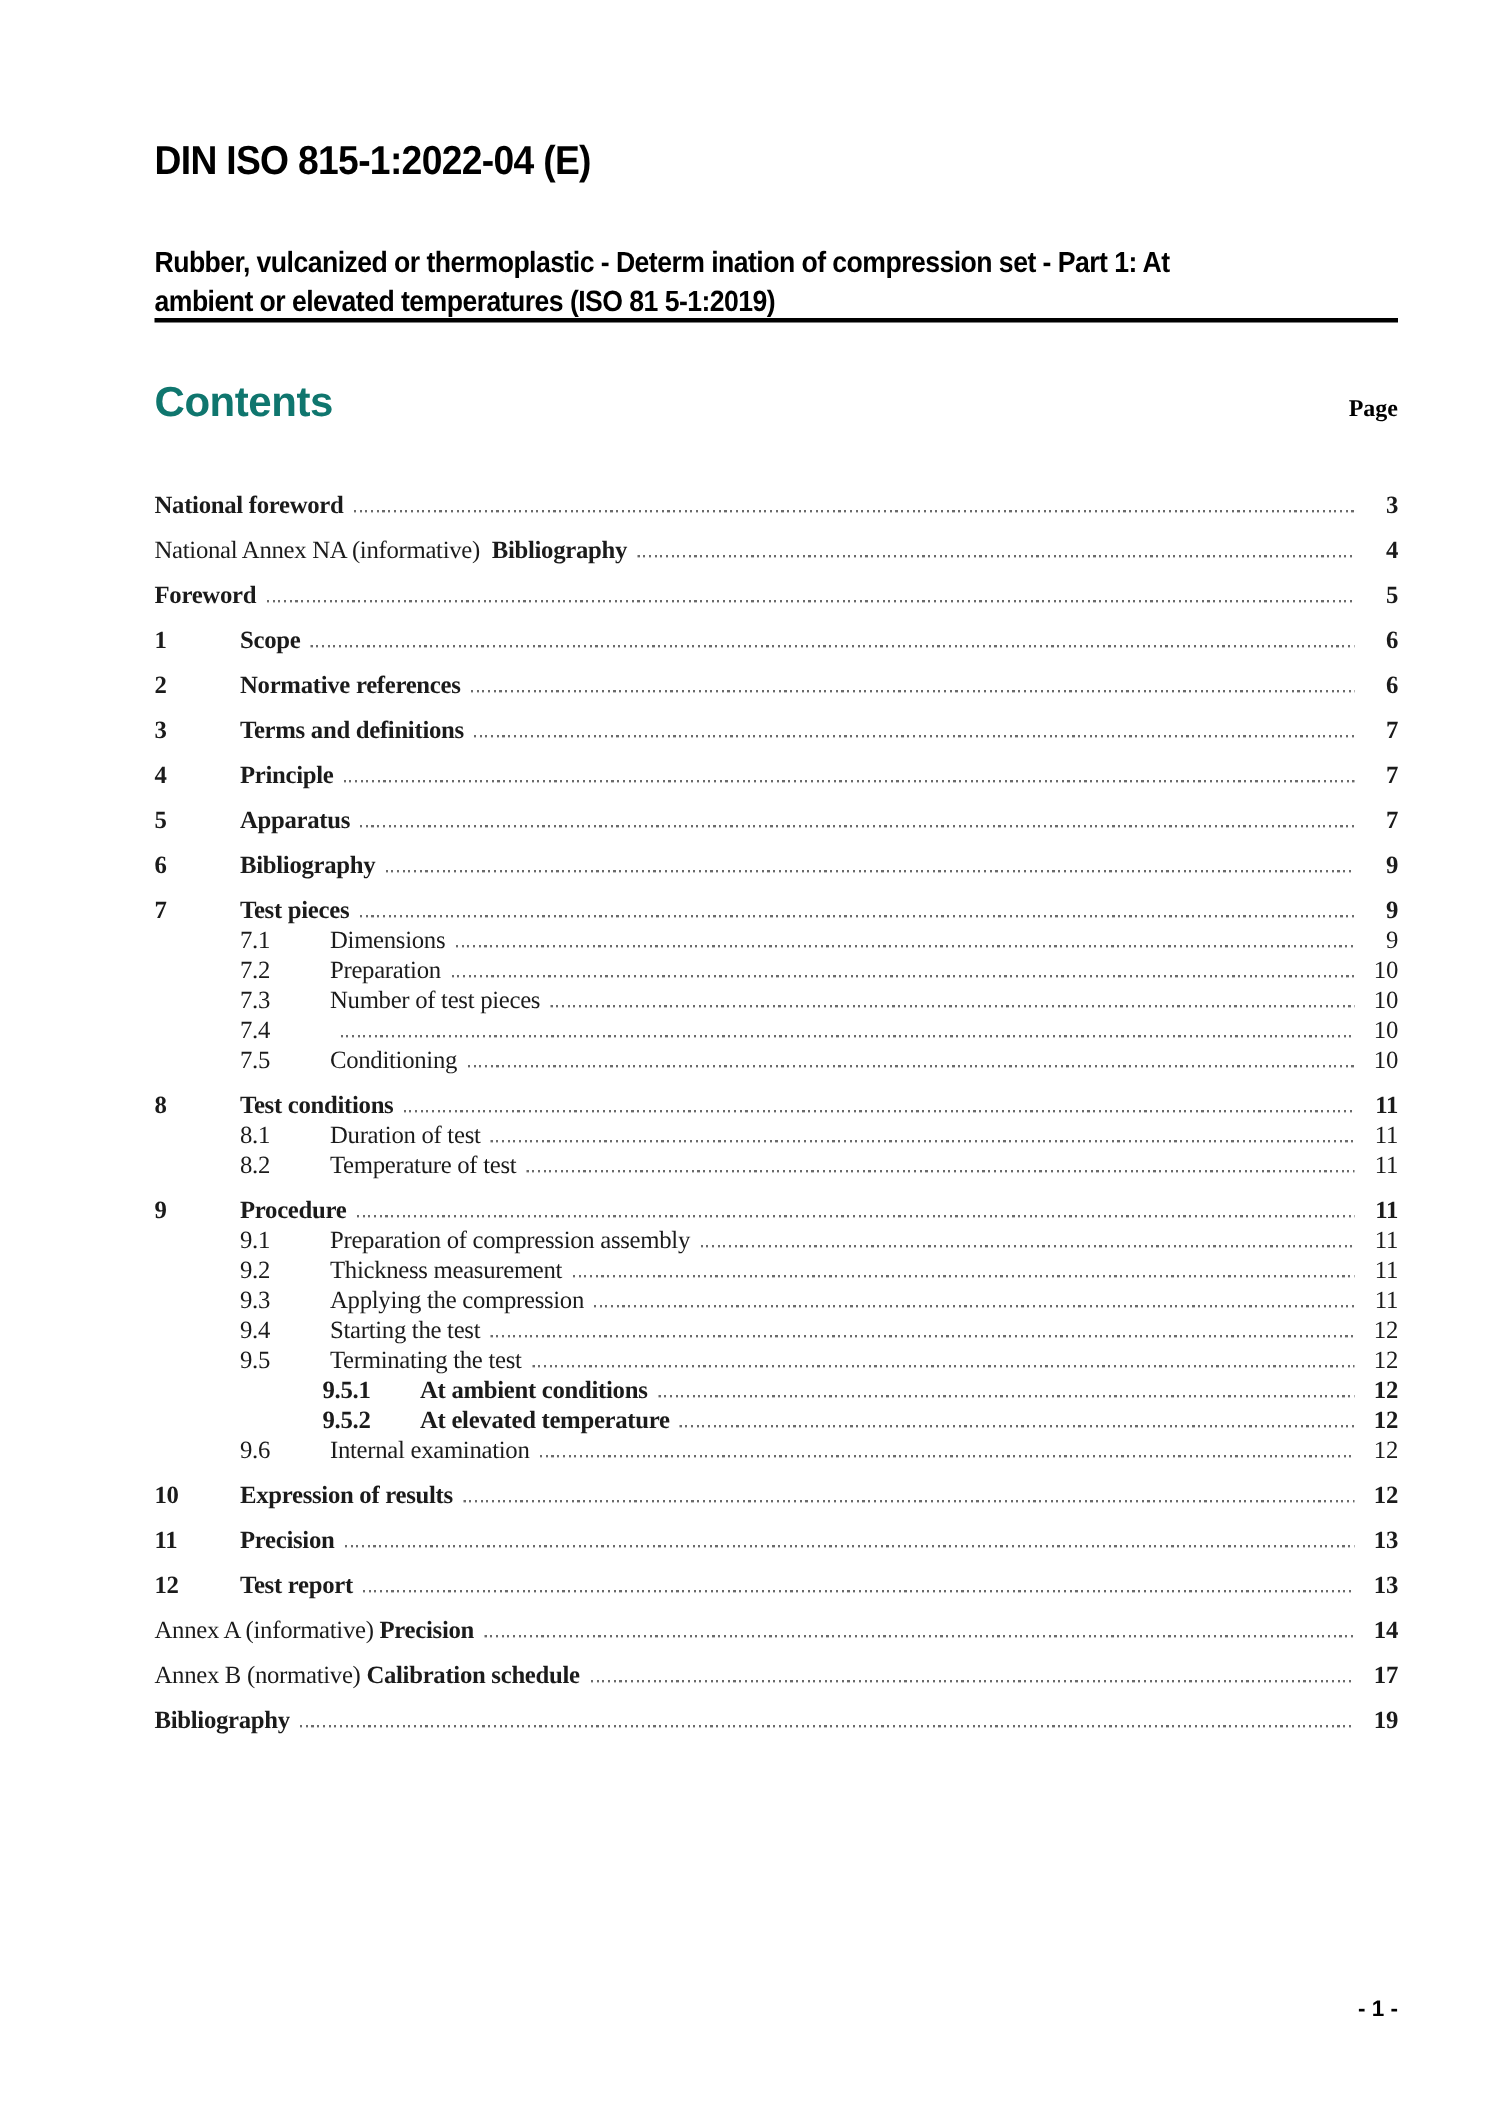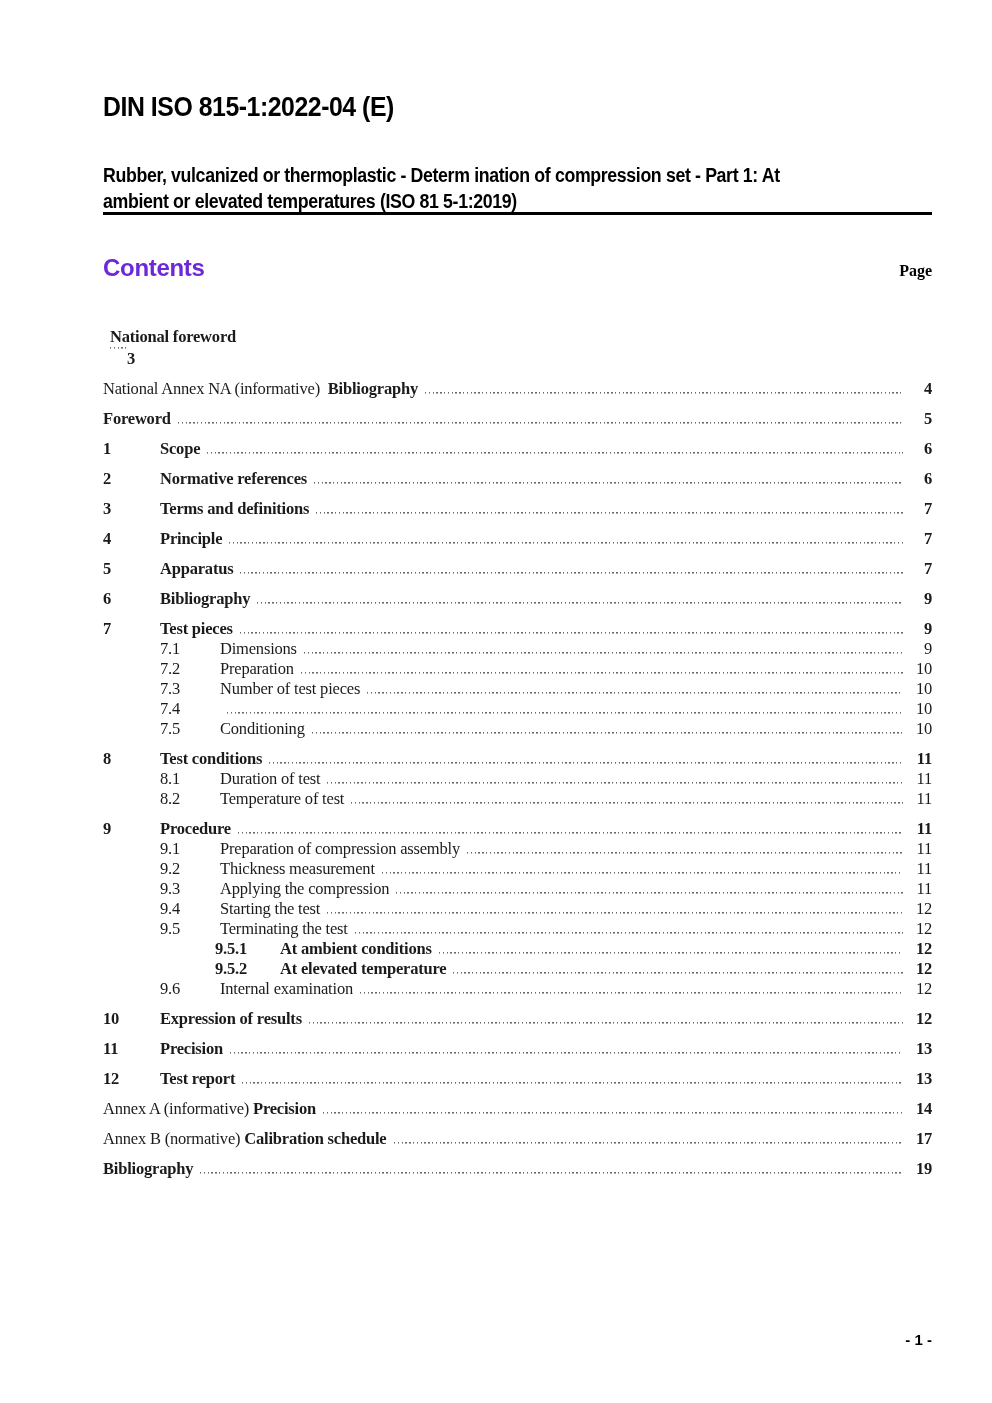--- a/index.html
+++ b/index.html
@@ -60,45 +60,45 @@
   
   .contents-row {
     display: flex;
     justify-content: space-between;
     align-items: baseline;
     margin-top: 38px;
   }
   .contents-heading {
     font-family: "Liberation Sans", sans-serif;
     font-weight: bold;
-    font-size: 24px;
+    font-size: 28px;
     line-height: 30px;
     letter-spacing: -0.3px;
-    color: #6d28d9;
+    color: #0f766e;
   }
   .page-label {
     font-family: Liberation Serif, serif;
     font-weight: bold;
     font-size: 16px;
     color: #000;
   }
 
   
   .toc { margin-top: 44px; }
 
   .toc-row {
     display: flex;
     align-items: baseline;
     min-height: 20px;
     line-height: 20px;
     font-size: 16.5px;
     letter-spacing: -0.2px;
   }
   .toc-row.lvl0 { margin-top: 10px; font-weight: bold; }
-  .toc-row.lvl0.first { margin-top: 0; flex-direction: column; }
+  .toc-row.lvl0.first { margin-top: 0; }
   .toc-row.lvl1 { padding-left: 57px; }
   .toc-row.lvl2 { padding-left: 112px; font-weight: bold; }
 
   .toc-num { flex: 0 0 auto; white-space: pre; }
   .lvl0 .toc-num { width: 57px; }
   .lvl1 .toc-num { width: 60px; }
   .lvl2 .toc-num { width: 65px; }
 
   .toc-pre { white-space: pre; font-weight: normal; }
   .toc-mid { white-space: pre; font-weight: normal; }

